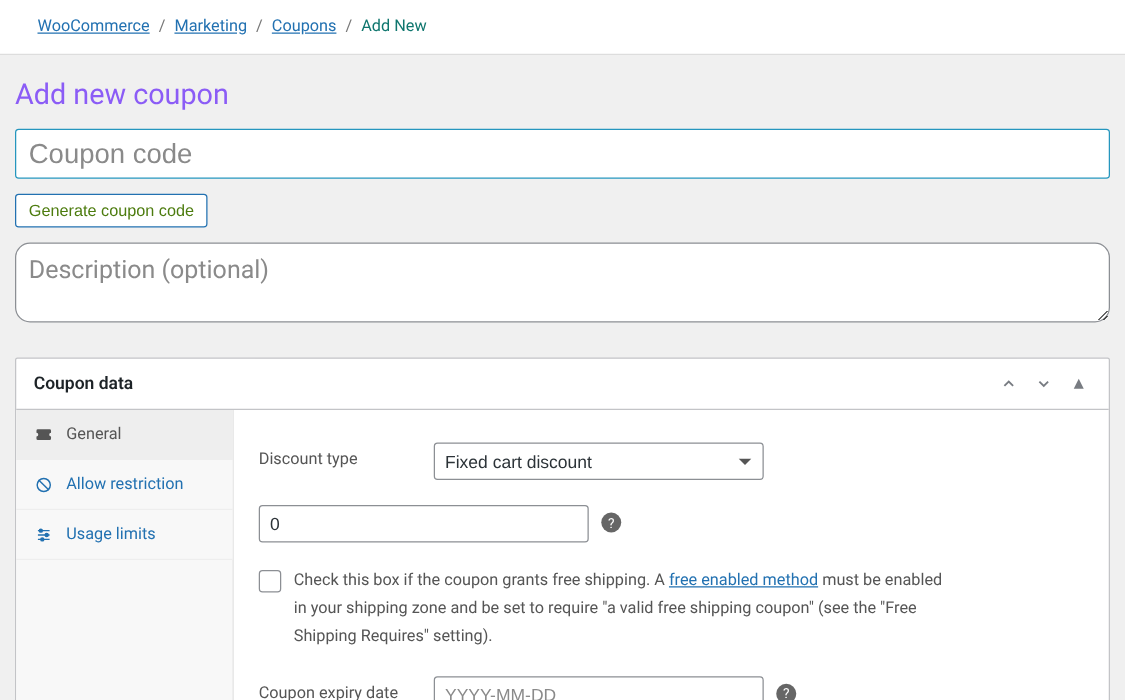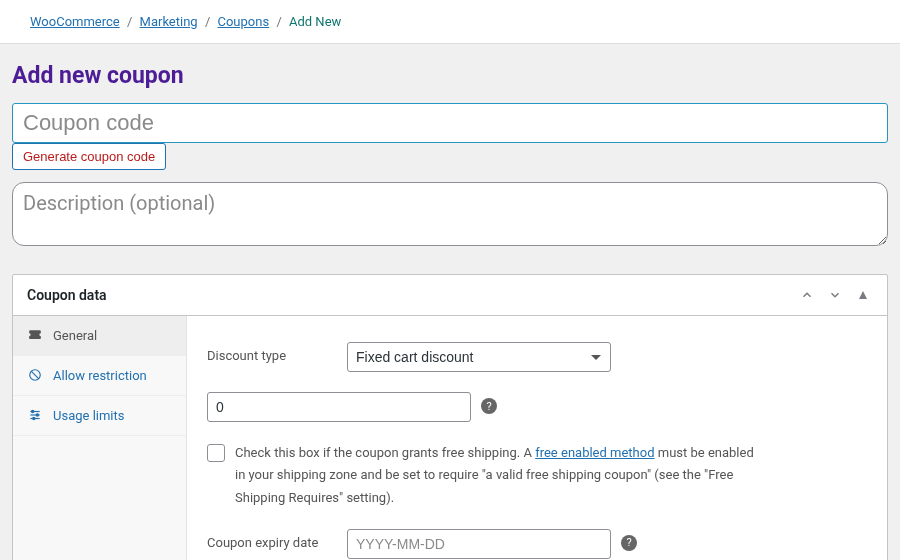--- a/index.html
+++ b/index.html
@@ -18,46 +18,46 @@
     border-bottom: 1px solid #ddd;
     font-size: 13px;
   }
   .breadcrumb-bar a { color: #2271b1; text-decoration: underline; }
   .breadcrumb-bar span.sep { color: #777; margin: 0 4px; }
   .breadcrumb-bar span.current { color: #0f766e; }
 
   .page-wrap { padding: 0 12px; }
   h1.page-title {
     font-size: 23px;
-    font-weight: 700;
+    font-weight: 400;
     margin: 18px 0 14px 0;
-    color: #4c1d95;
+    color: #8b5cf6;
   }
 
   .coupon-code-input {
     width: 100%;
     padding: 6px 10px;
     font-size: 22px;
     line-height: 1.2;
     border: 1px solid #2596be;
     border-radius: 3px;
     outline: none;
     color: #777;
     background:#fff;
   }
   .coupon-code-input::placeholder { color: #8a8a8a; }
 
   .generate-btn {
     display:inline-block;
-    margin-top: 0;
+    margin-top: 12px;
     padding: 5px 10px;
     background: #fff;
     border: 1px solid #2271b1;
     border-radius: 3px;
-    color: #b91c1c;
+    color: #4d7c0f;
     font-size: 13px;
     cursor: pointer;
   }
 
   .desc-textarea {
     display:block;
     width: 100%;
     margin-top: 12px;
     padding: 8px 10px;
     font-size: 20px;
@@ -97,21 +97,21 @@
   }
 
   .panel-body { display:flex; min-height:230px; }
   .panel-tabs {
     width:174px;
     background:#f8f8f8;
     border-right:1px solid #e3e3e3;
     display:flex;flex-direction:column;
   }
   .panel-tab {
-    display:flex; align-items:flex-start; gap:10px;
+    display:flex; align-items:center; gap:10px;
     padding:12px 14px;
     font-size:13px;
     color:#2271b1;
     border-bottom:1px solid #eee;
     cursor:pointer;
     background:#f8f8f8;
   }
   .panel-tab.active {
     background:#eeeeee;
     color:#555;

